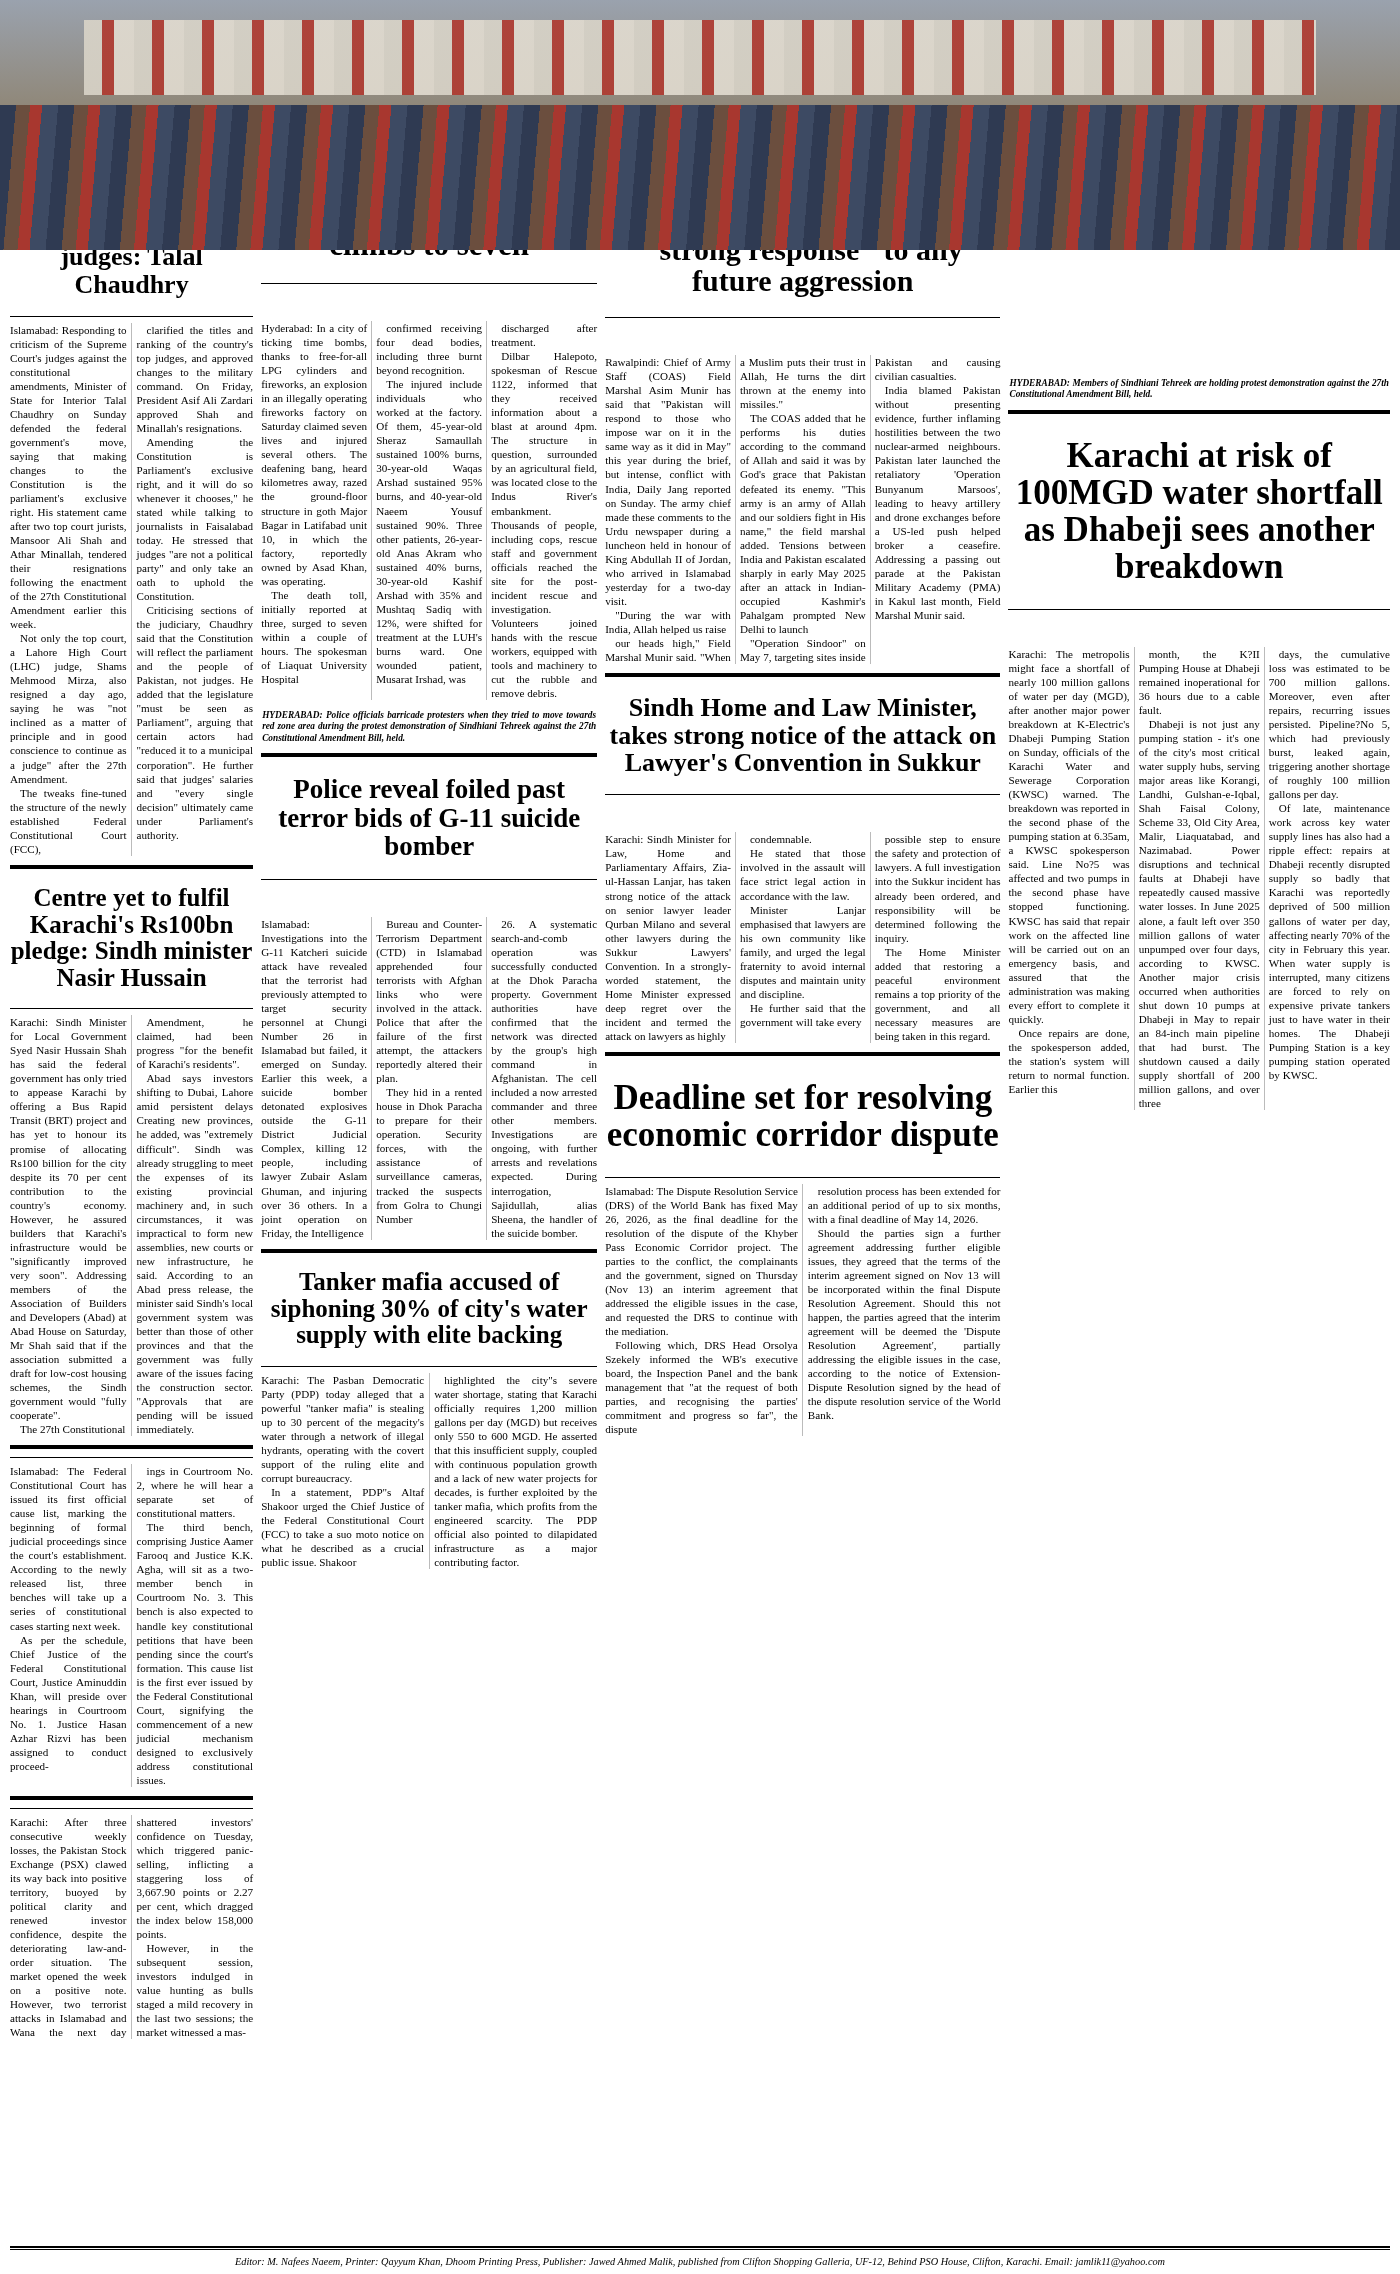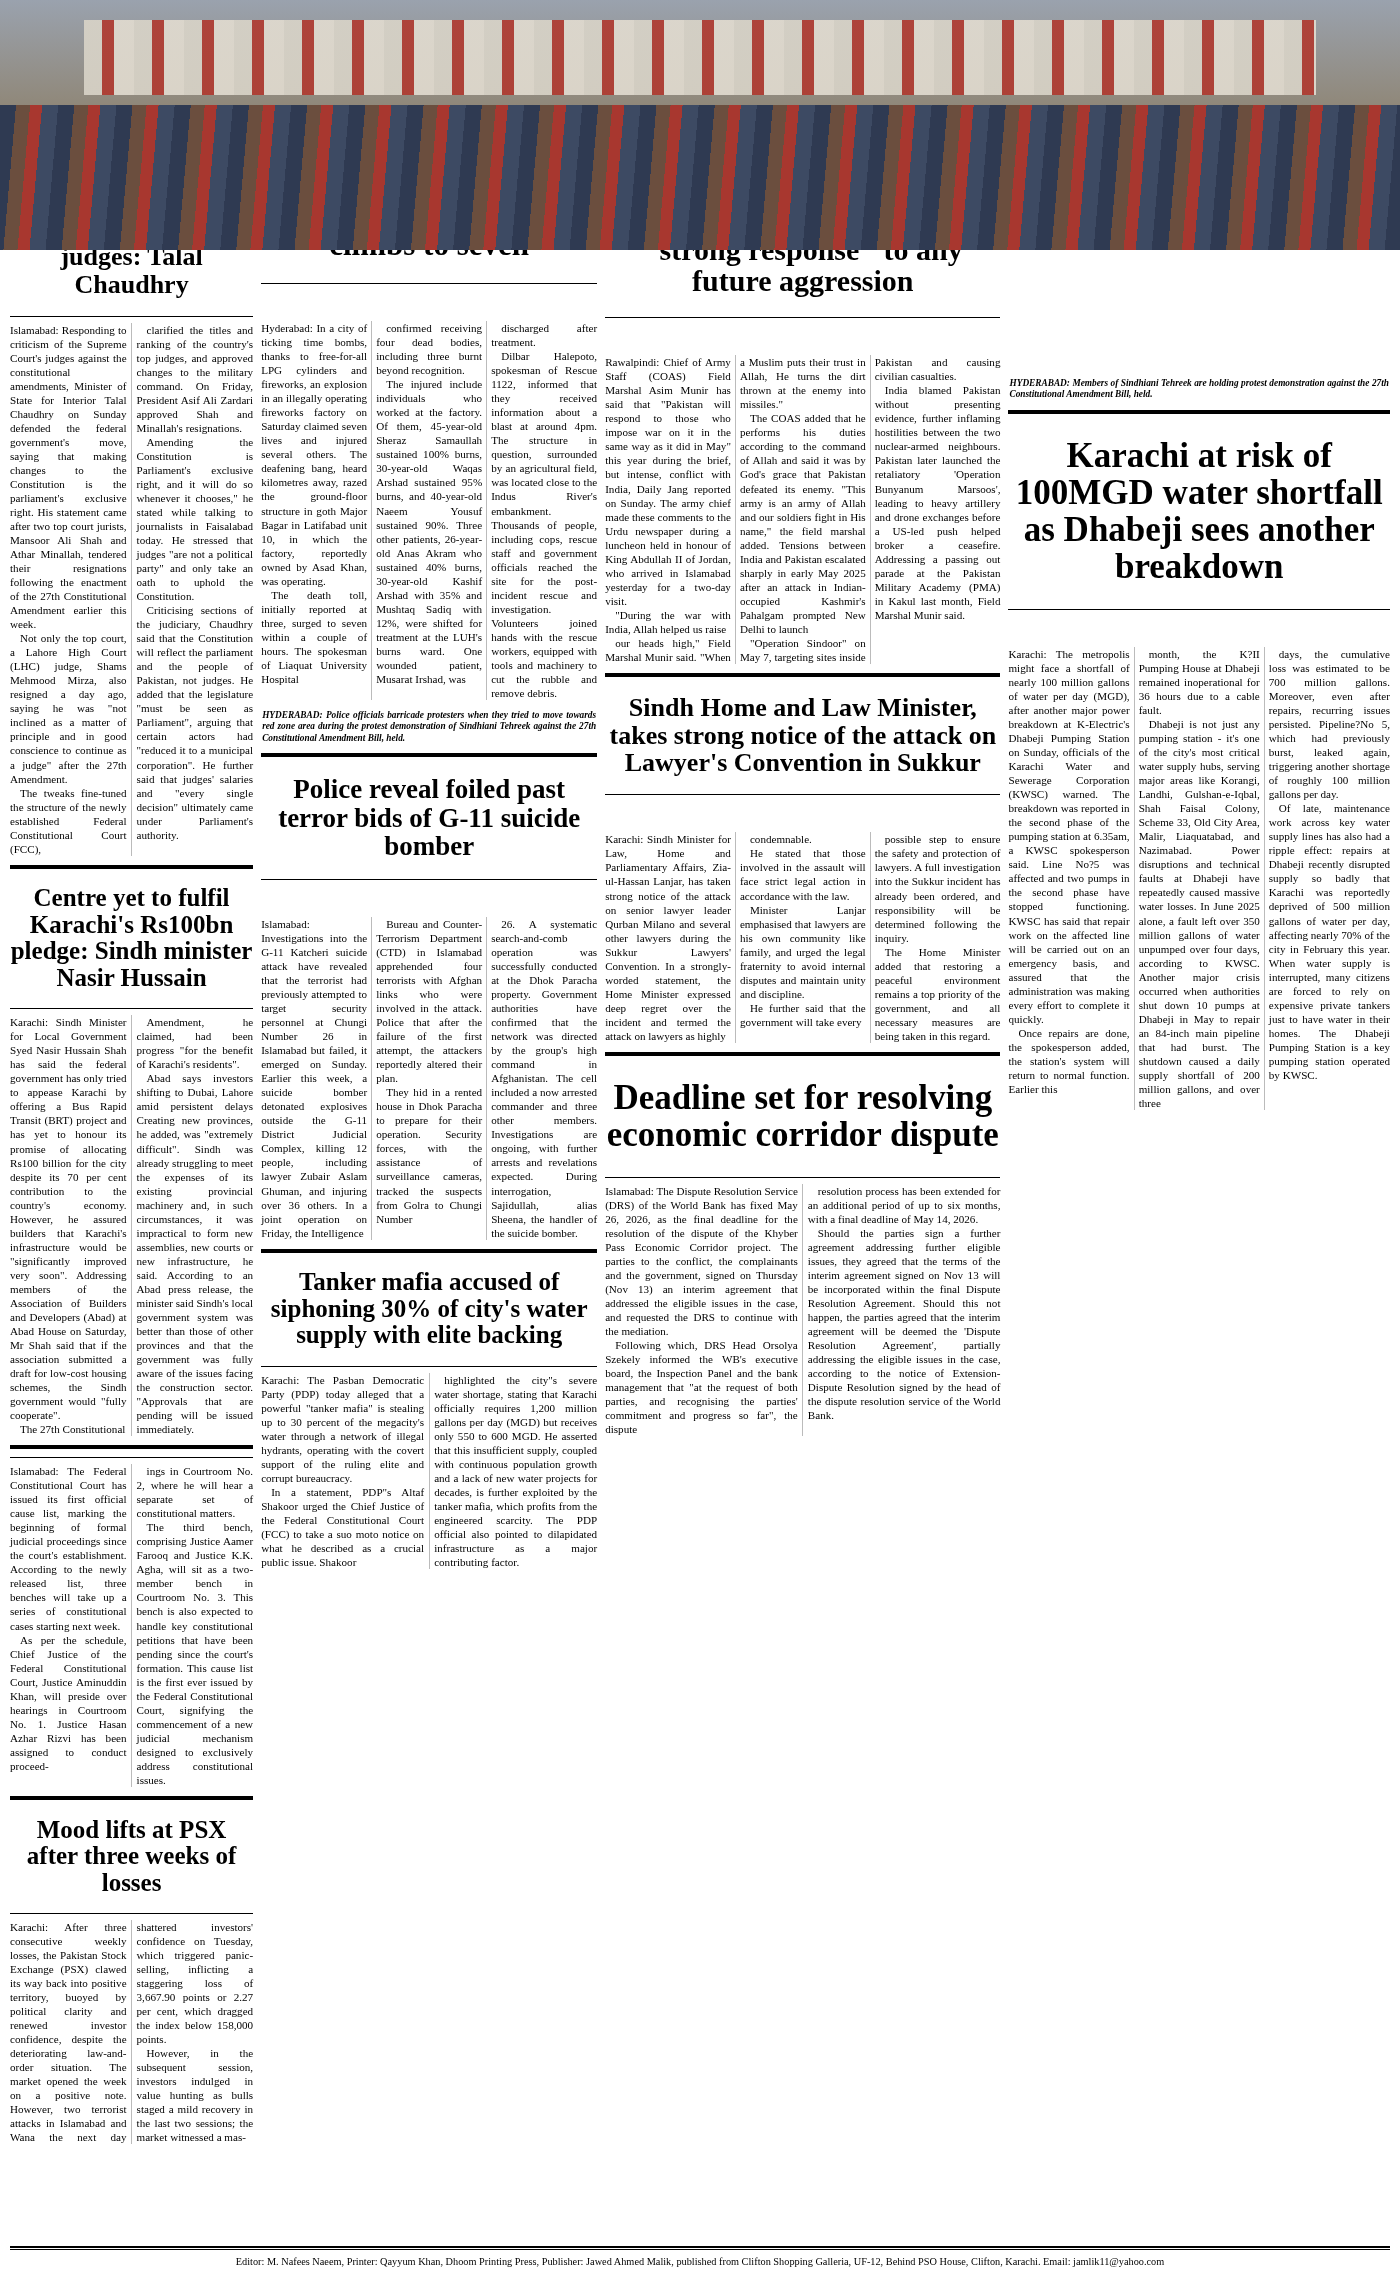--- a/index.html
+++ b/index.html
@@ -148,21 +148,21 @@
   .p2:after{ content:""; position:absolute; left:0; bottom:0; width:100%; height:52%;
     background:repeating-linear-gradient(92deg,#3a3a44 0 14px,#55525c 14px 26px,#8a8070 26px 40px); }
   .p2:before{ content:""; position:absolute; left:4%; top:6%; width:92%; height:34%;
     background:repeating-linear-gradient(88deg,#6f7a58 0 22px,#8d9570 22px 44px); opacity:.85; }
   .p3 { background:linear-gradient(180deg,#9aa2ae 0%,#8f8676 45%,#4d4638 100%); }
   .p3:after{ content:""; position:absolute; left:0; bottom:0; width:100%; height:58%;
     background:repeating-linear-gradient(95deg,#2f3a52 0 16px,#6b4e3e 16px 30px,#a8372f 30px 42px,#3d4a63 42px 58px); }
   .p3:before{ content:""; position:absolute; left:6%; top:8%; width:88%; height:30%;
     background:repeating-linear-gradient(90deg,#d9d4c8 0 18px,#b0392f 18px 30px,#e2dcd0 30px 50px); opacity:.9; }
 
-  .footer { position:absolute; left:10px; right:10px; bottom:4px; }
+  .footer { position:absolute; left:10px; right:10px; bottom:4px;font-style:italic; }
   .footer .frule { border-top:2px solid #000; border-bottom:1px solid #000; height:4px; margin-bottom:5px; }
   .footer p { margin:0; text-align:center; font-size:10.3px; line-height:1.45; }
 </style>
 </head>
 <body>
 
 <div class="page">
 
   <div class="masthead">
 
@@ -284,21 +284,20 @@
           <p class="t first">Islamabad: The Federal Constitutional Court has issued its first official cause list, marking the beginning of formal judicial proceedings since the court's establishment. According to the newly released list, three benches will take up a series of constitutional cases starting next week.</p>
           <p class="t">As per the schedule, Chief Justice of the Federal Constitutional Court, Justice Aminuddin Khan, will preside over hearings in Courtroom No. 1. Justice Hasan Azhar Rizvi has been assigned to conduct proceed-</p>
           <p class="t">ings in Courtroom No. 2, where he will hear a separate set of constitutional matters.</p>
           <p class="t">The third bench, comprising Justice Aamer Farooq and Justice K.K. Agha, will sit as a two-member bench in Courtroom No. 3. This bench is also expected to handle key constitutional petitions that have been pending since the court's formation. This cause list is the first ever issued by the Federal Constitutional Court, signifying the commencement of a new judicial mechanism designed to exclusively address constitutional issues.</p>
         </div>
       </article>
 
       <div class="sep2"></div>
 
       <article>
-        <h1 class="hl" style="font-size:25px">Mood lifts at PSX after three weeks of losses</h1>
         <div class="sep"></div>
         <div class="body2">
           <p class="t first">Karachi: After three consecutive weekly losses, the Pakistan Stock Exchange (PSX) clawed its way back into positive territory, buoyed by political clarity and renewed investor confidence, despite the deteriorating law-and-order situation. The market opened the week on a positive note. However, two terrorist attacks in Islamabad and Wana the next day shattered investors' confidence on Tuesday, which triggered panic-selling, inflicting a staggering loss of 3,667.90 points or 2.27 per cent, which dragged the index below 158,000 points.</p>
           <p class="t">However, in the subsequent session, investors indulged in value hunting as bulls staged a mild recovery in the last two sessions; the market witnessed a mas-</p>
         </div>
       </article>
     </div>
 
     <div class="col c2">
 

